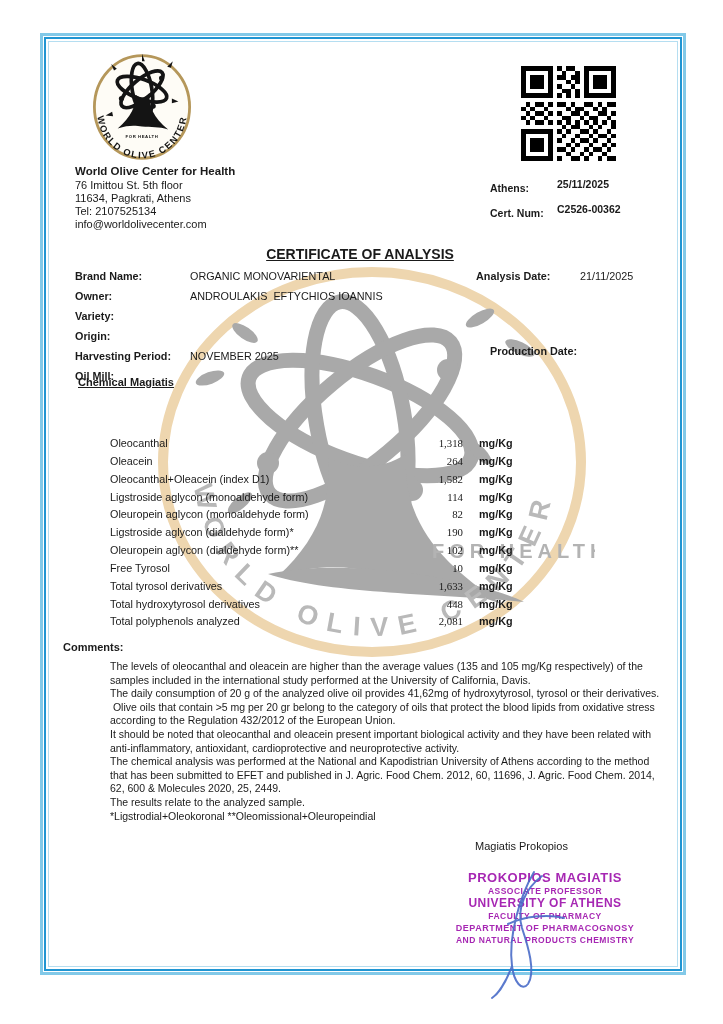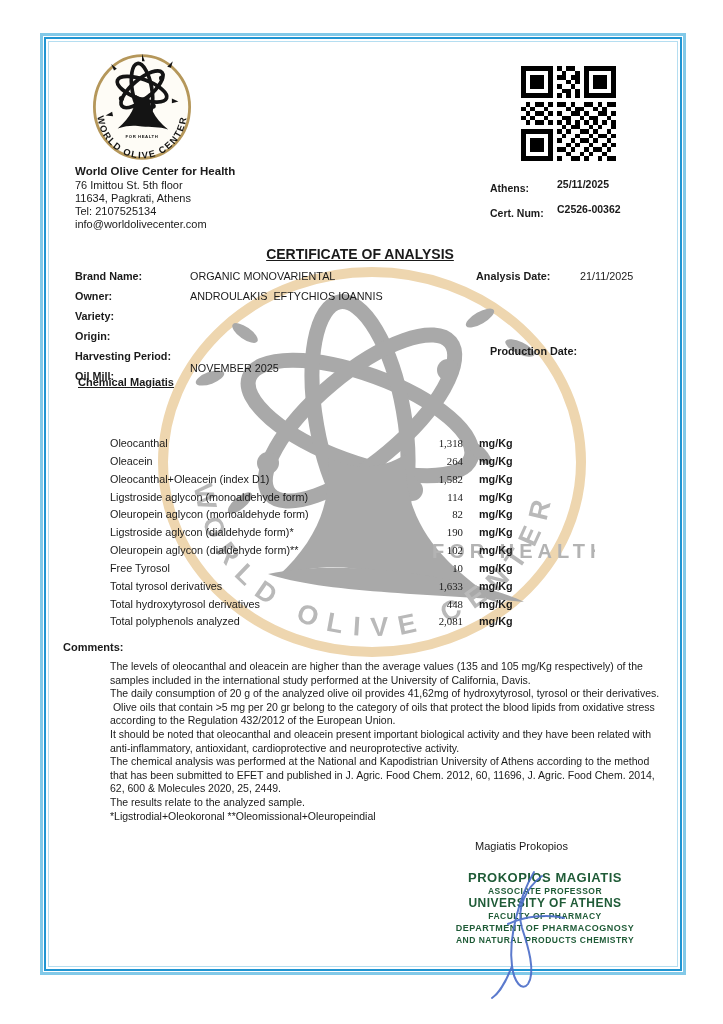--- a/index.html
+++ b/index.html
@@ -21,21 +21,21 @@
   .sec-title{font-size:11px;font-weight:bold;text-decoration:underline;}
   .tbl{position:absolute;left:110px;top:437px;width:420px;z-index:2;}
   .trow{display:flex;height:17.85px;font-size:10.8px;}
   .tname{flex:0 0 293px;}
   .tval{flex:0 0 60px;text-align:right;font-family:Liberation Serif, serif;}
   .tunit{margin-left:16px;font-weight:bold;}
   .comments-label{font-size:11px;font-weight:bold;}
   .comments{position:absolute;left:110px;top:660px;width:552px;font-size:10.5px;line-height:13.6px;z-index:2;}
   .comments p{margin:0;white-space:pre-wrap;}
   .sig-name{font-size:11px;}
-  .stamp{position:absolute;left:425px;top:871px;width:240px;text-align:center;color:#14532d;z-index:2;opacity:.95;}
+  .stamp{position:absolute;left:425px;top:871px;width:240px;text-align:center;color:#a21caf;z-index:2;opacity:.95;}
   .stamp div{font-weight:bold;letter-spacing:.5px;}
   .st1{font-size:13px;line-height:14px;}
   .st2{font-size:8.5px;line-height:12px;}
   .st3{font-size:12px;line-height:13px;}
   .st4{font-size:8.5px;line-height:12px;}
   .st5{font-size:9px;line-height:12px;}
   .st6{font-size:8.5px;line-height:12px;}
   .z1{z-index:1;} .z2{z-index:2;}
 </style>
 </head>
@@ -144,21 +144,21 @@
 
   <div class="abs z2 f-label" style="left:75px;top:270px;">Brand Name:</div>
   <div class="abs z2 f-value" style="left:190px;top:270px;">ORGANIC MONOVARIENTAL</div>
   <div class="abs z2 f-label" style="left:75px;top:290px;">Owner:</div>
   <div class="abs z2 f-value" style="left:190px;top:290px;">ANDROULAKIS  EFTYCHIOS IOANNIS</div>
   <div class="abs z2 f-label" style="left:75px;top:310px;">Variety:</div>
   <div class="abs z2 f-value" style="left:190px;top:310px;"></div>
   <div class="abs z2 f-label" style="left:75px;top:330px;">Origin:</div>
   <div class="abs z2 f-value" style="left:190px;top:330px;"></div>
   <div class="abs z2 f-label" style="left:75px;top:350px;">Harvesting Period:</div>
-  <div class="abs z2 f-value" style="left:190px;top:362px;">NOVEMBER 2025</div>
+  <div class="abs z2 f-value" style="left:190px;top:350px;">NOVEMBER 2025</div>
   <div class="abs z2 f-label" style="left:75px;top:370px;">Oil Mill:</div>
   <div class="abs z2 f-value" style="left:190px;top:370px;"></div>
 
   <div class="abs z2 f-label" style="left:476px;top:270px;">Analysis Date:</div>
   <div class="abs z2 f-value" style="left:580px;top:270px;">21/11/2025</div>
   <div class="abs z2 f-label" style="left:490px;top:345px;">Production Date:</div>
   <div class="abs z2 f-value" style="left:592px;top:345px;"></div>
 
   <div class="abs z2 sec-title" style="left:78px;top:376px;">Chemical Magiatis</div>
 

